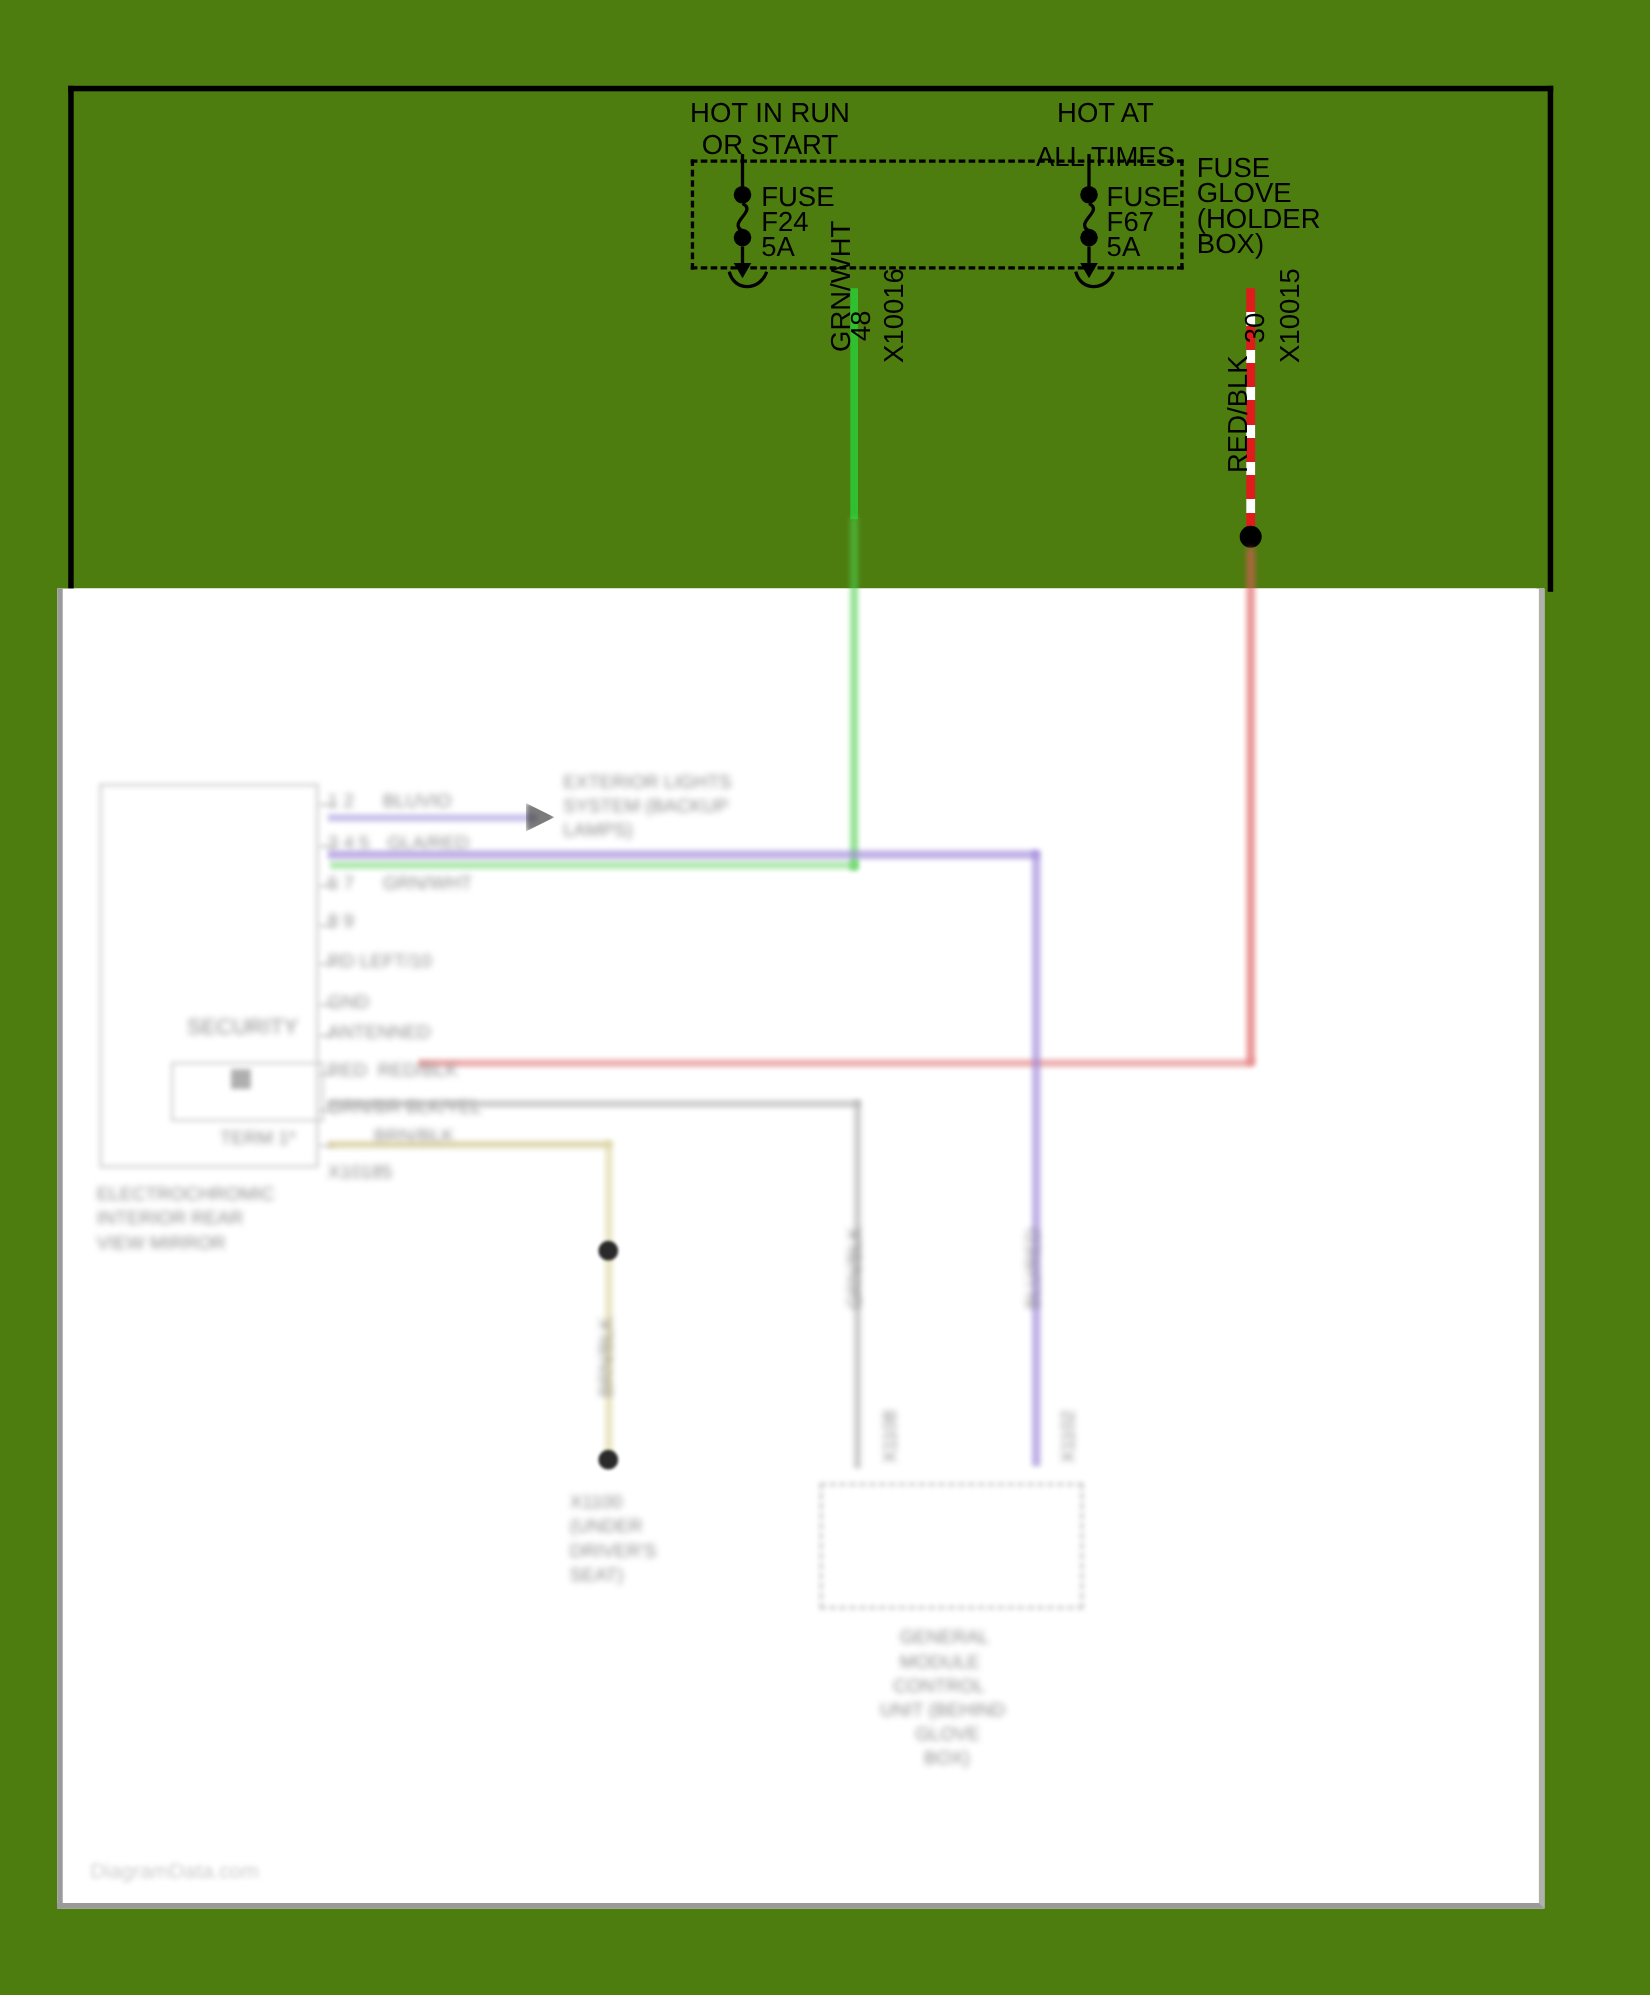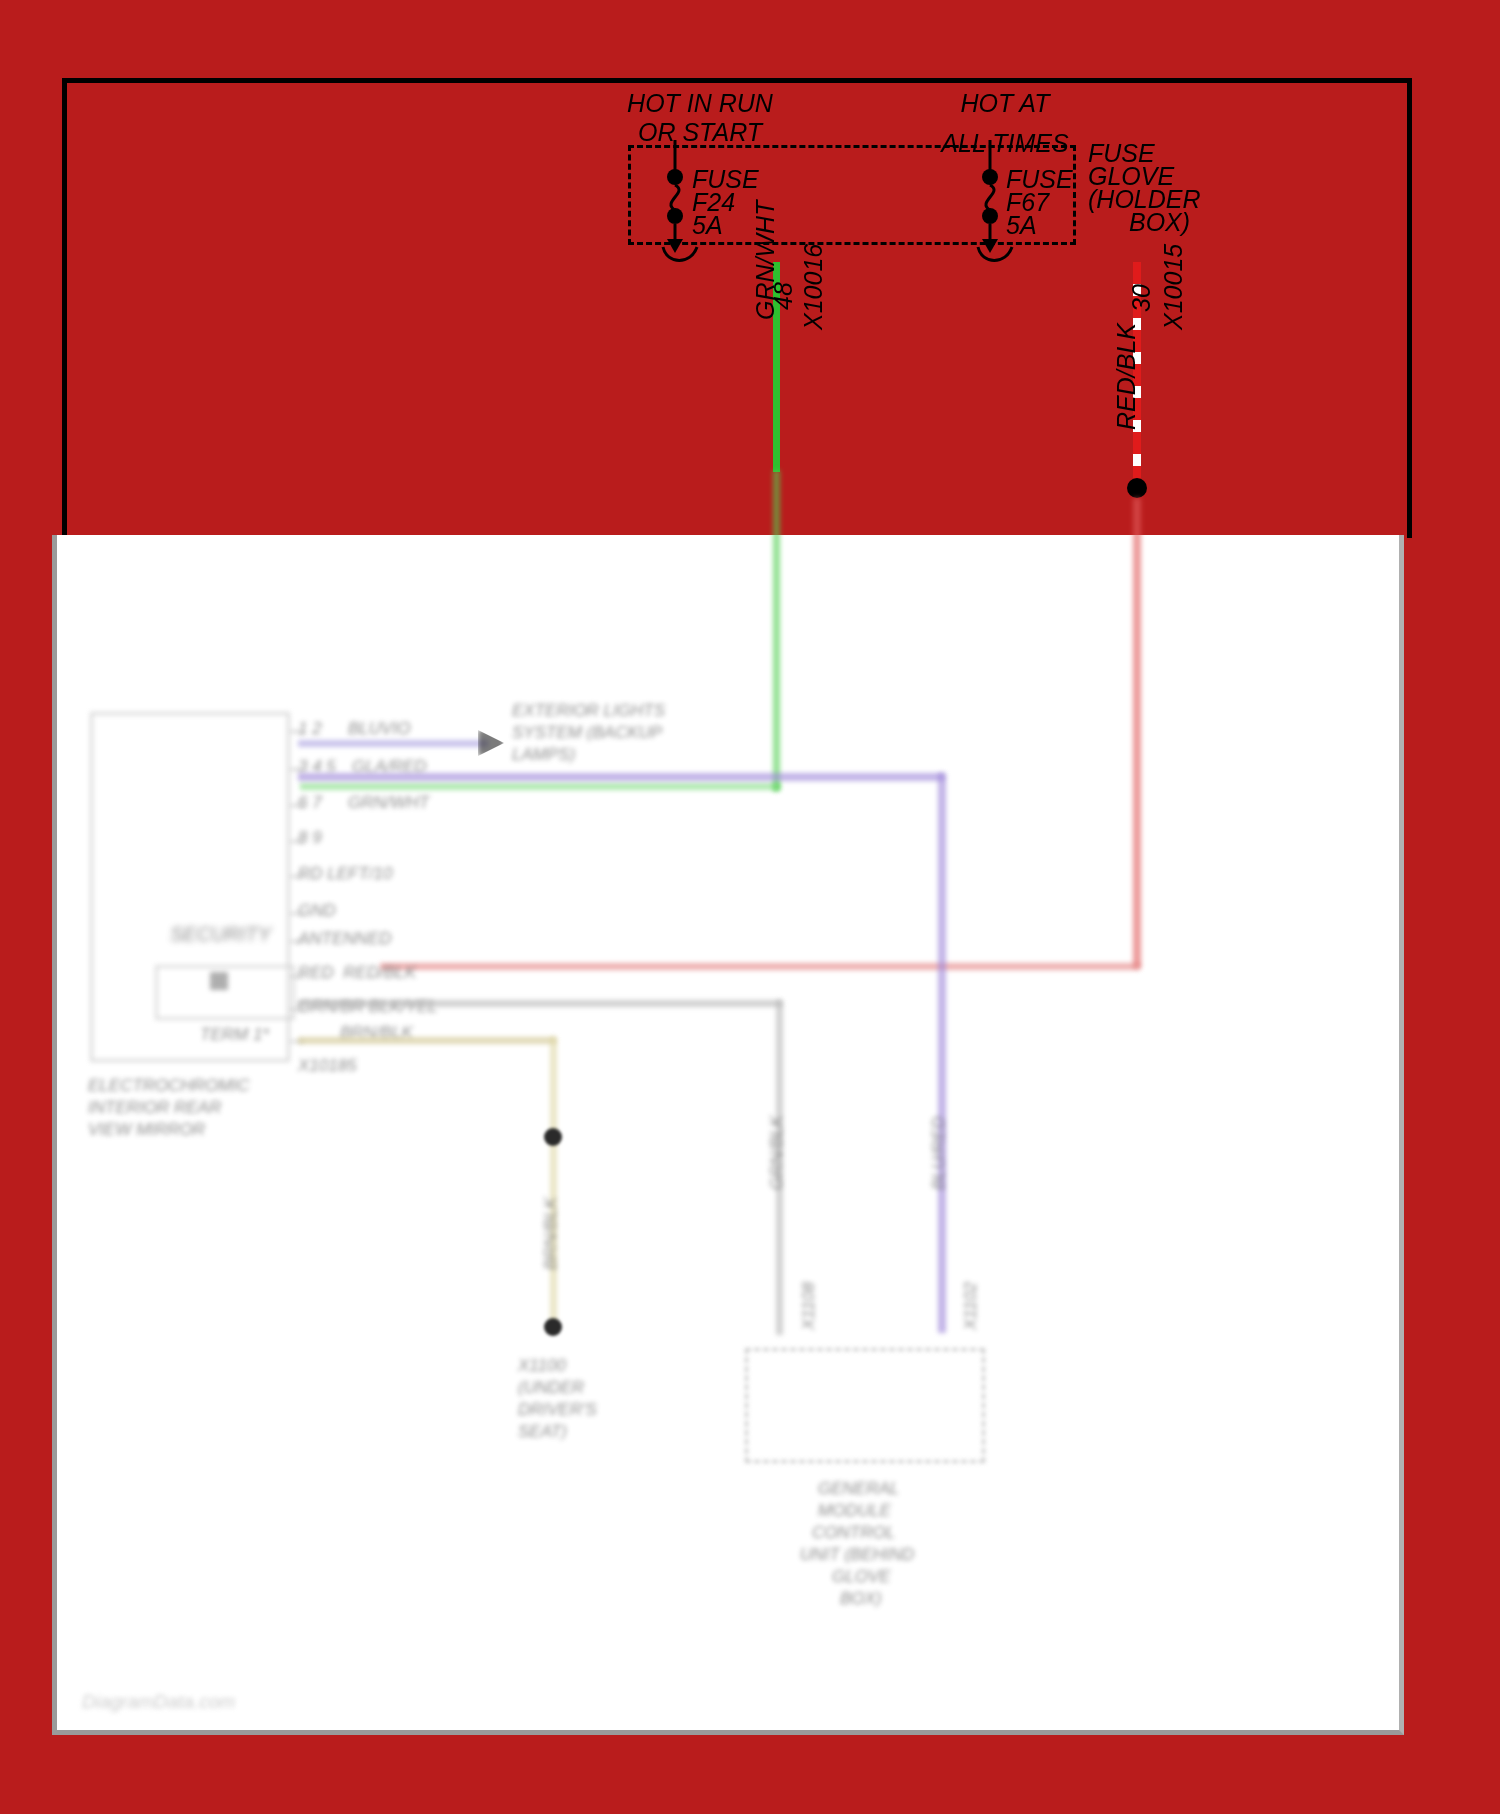--- a/index.html
+++ b/index.html
@@ -1,17 +1,17 @@
 <!DOCTYPE html>
 <html><head>
 <meta charset="utf-8">
 <style>
   html,body{margin:0;padding:0;background:#ffffff;}
   body{font-family:"Liberation Sans",sans-serif;}
-  #page{position:relative;width:1500px;height:1814px;background:#b91c1c;overflow:hidden;font-style:italic;}
+  #page{position:relative;width:1500px;height:1814px;background:#4d7c0f;overflow:hidden;}
 
   
   .frame-top{position:absolute;left:62px;top:78px;width:1350px;height:460px;
              border-left:5px solid #000;border-top:5px solid #000;border-right:5px solid #000;
              box-sizing:border-box;}
   .frame-bot{position:absolute;left:52px;top:535px;width:1352px;height:1200px;
              border-left:5px solid #9a9a9a;border-right:5px solid #b0b0b0;border-bottom:5px solid #9a9a9a;
              box-sizing:border-box;background:#ffffff;}
   .frame-bot-inner{position:absolute;left:62px;top:535px;width:1335px;height:1195px;background:#fff;}
 
@@ -52,21 +52,21 @@
   <div class="txt c" style="left:600px;top:117px;width:200px;">OR START</div>
 
   <div class="txt c" style="left:905px;top:88px;width:200px;">HOT AT</div>
   <div class="txt c" style="left:905px;top:128px;width:200px;">ALL TIMES</div>
 
   <div class="dashbox" style="left:628px;top:145px;width:448px;height:100px;"></div>
 
   <div class="txt" style="left:1088px;top:138px;">FUSE</div>
   <div class="txt" style="left:1088px;top:161px;">GLOVE</div>
   <div class="txt" style="left:1088px;top:184px;">(HOLDER</div>
-  <div class="txt" style="left:1088px;top:207px;margin-left:41px;">BOX)</div>
+  <div class="txt" style="left:1088px;top:207px;">BOX)</div>
 
   <svg class="svgwrap" style="left:645px;top:140px;width:90px;height:115px;" viewBox="0 0 90 115">
     <line x1="30" y1="0" x2="30" y2="32" stroke="#000" stroke-width="3"></line>
     <circle cx="30" cy="37" r="8" fill="#000"></circle>
     <path d="M30 45 C 44 52, 16 62, 30 70" stroke="#000" stroke-width="3" fill="none"></path>
     <circle cx="30" cy="76" r="8" fill="#000"></circle>
     <line x1="30" y1="84" x2="30" y2="104" stroke="#000" stroke-width="3"></line>
     <polygon points="30,113 22,99 38,99" fill="#000"></polygon>
   </svg>
   <div class="txt" style="left:692px;top:164px;">FUSE</div>

